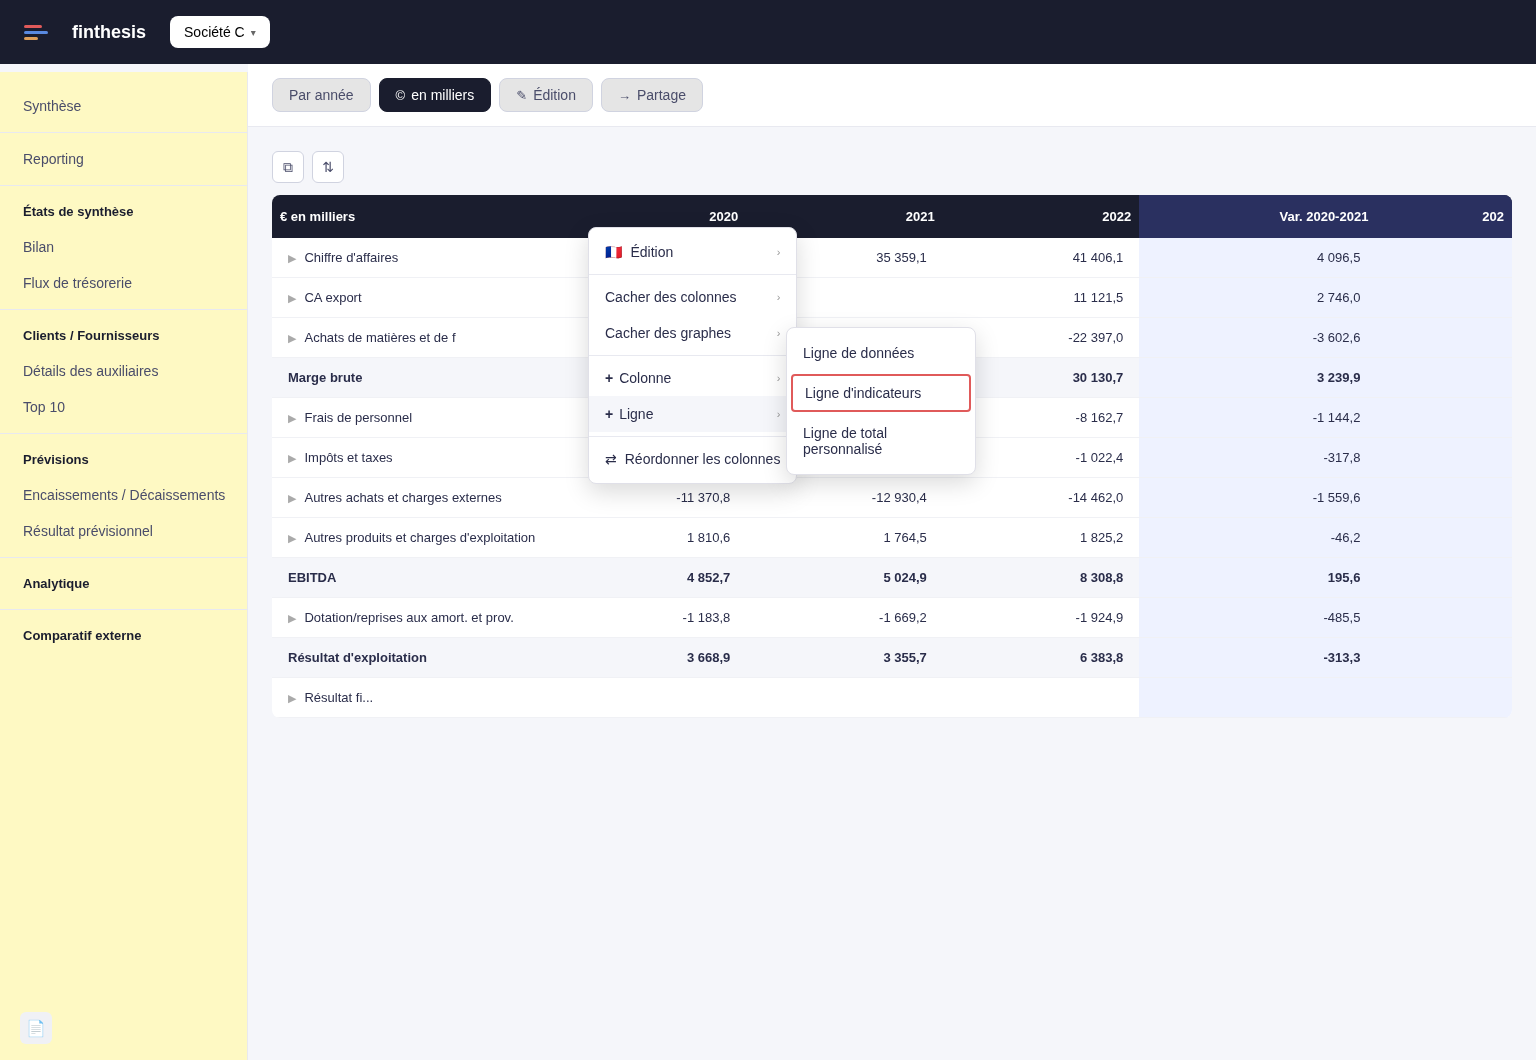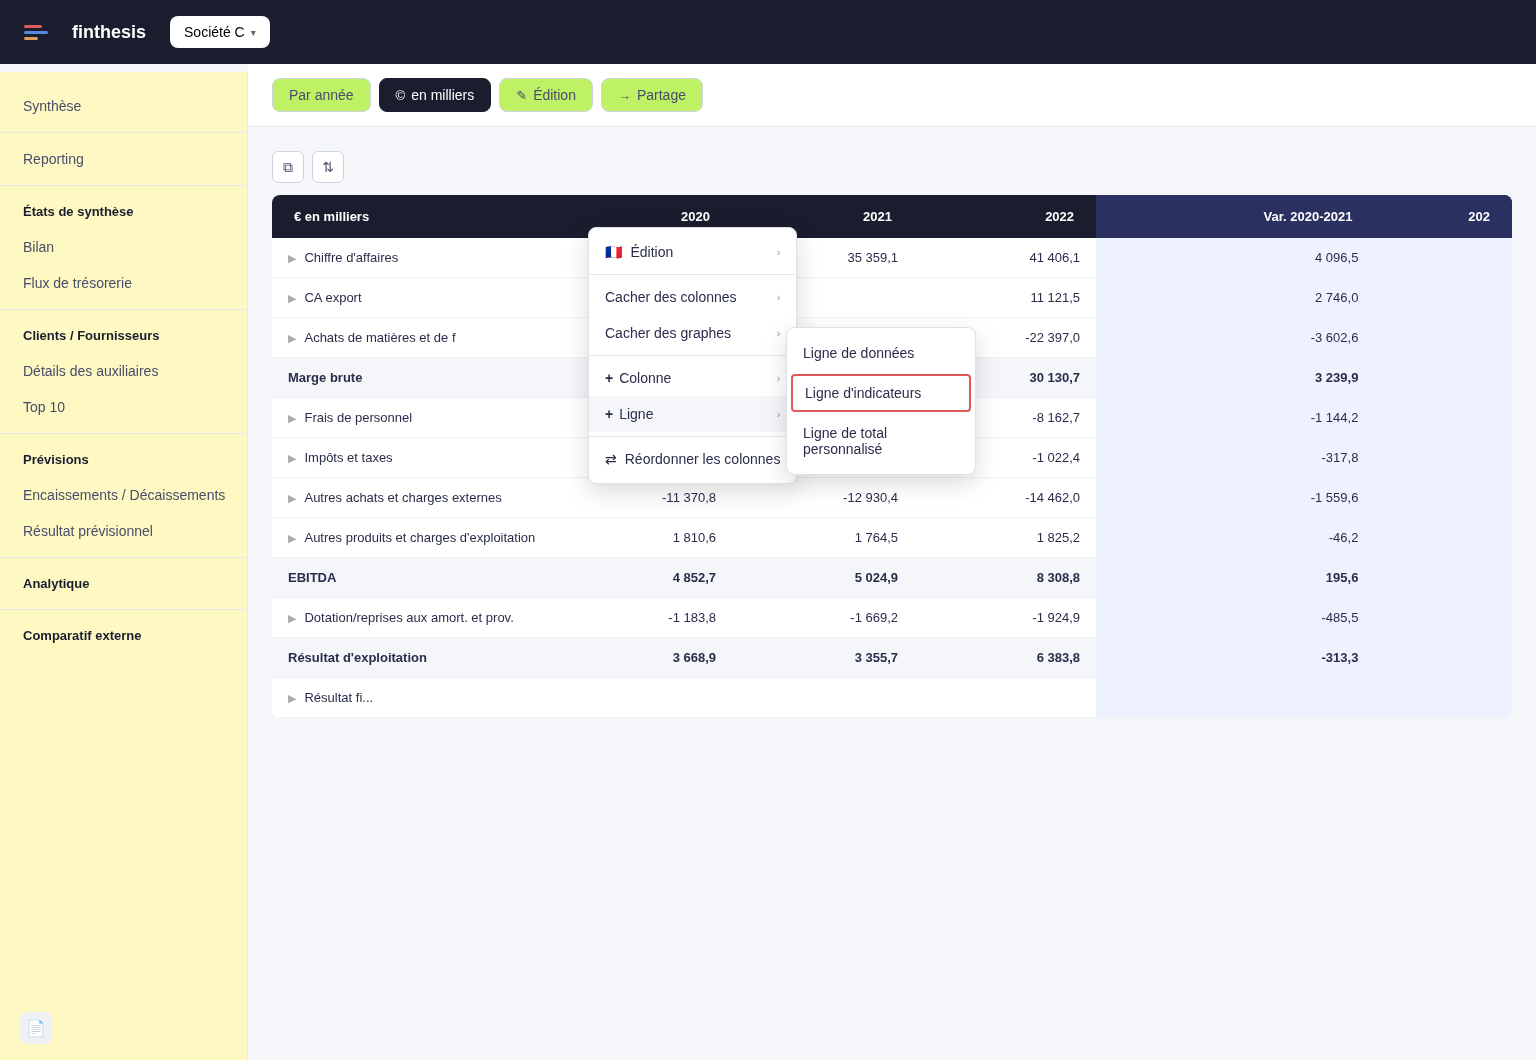--- a/index.html
+++ b/index.html
@@ -101,21 +101,21 @@
     .toolbar {
       background: #fff;
       border-bottom: 1px solid #e8e9f0;
       padding: 14px 24px;
       display: flex;
       gap: 8px;
       align-items: center;
     }
     .toolbar-btn {
       border: 1px solid #d0d3e0;
-      background: #bef264;
+      background: #e5e5e5;
       border-radius: 8px;
       padding: 8px 16px;
       font-size: 14px;
       color: #4a4d6a;
       cursor: pointer;
       display: flex;
       align-items: center;
       gap: 6px;
       font-weight: 500;
     }
@@ -160,21 +160,21 @@
       background: #fff;
       border-radius: 8px;
       overflow: hidden;
       font-size: 14px;
     }
     .data-table thead tr {
       background: #1a1d2e;
       color: #fff;
     }
     .data-table thead th {
-      padding: 14px 22px;
+      padding: 14px 8px;
       text-align: right;
       font-weight: 600;
       font-size: 13px;
       white-space: nowrap;
     }
     .data-table thead th:first-child {
       text-align: left;
       width: 280px;
     }
     .data-table tbody tr {

